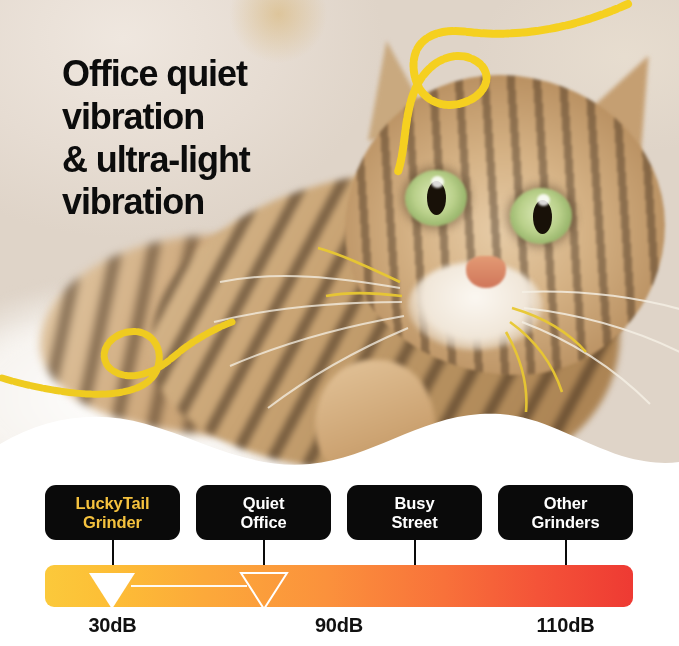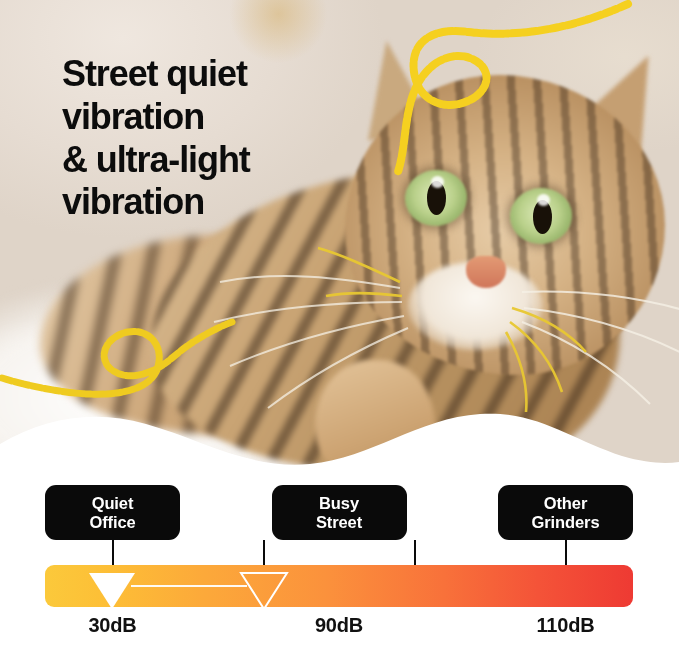--- a/index.html
+++ b/index.html
@@ -350,27 +350,31 @@
     <svg class="wave" viewBox="0 0 679 90" preserveAspectRatio="none">
       <path d="M0 44 C 48 16, 96 10, 146 24 C 200 39, 250 70, 310 64
                C 372 58, 418 18, 480 14 C 536 10, 572 40, 622 56
                C 646 63, 664 64, 679 62 L679 90 L0 90 Z" fill="#ffffff"></path>
     </svg>
   </div>
 
   <div class="white-panel"></div>
 
   <div class="headline">
-    <span class="ln">Street quiet</span>
+    <span class="ln">Office quiet</span>
     <span class="ln">vibration</span>
     <span class="ln">&amp; ultra-light</span>
     <span class="ln">vibration</span>
   </div>
 
   <div class="badges">
+    <div class="badge accent">
+      <span>LuckyTail</span>
+      <span>Grinder</span>
+    </div>
     <div class="badge">
       <span>Quiet</span>
       <span>Office</span>
     </div>
     <div class="badge">
       <span>Busy</span>
       <span>Street</span>
     </div>
     <div class="badge">
       <span>Other</span>

